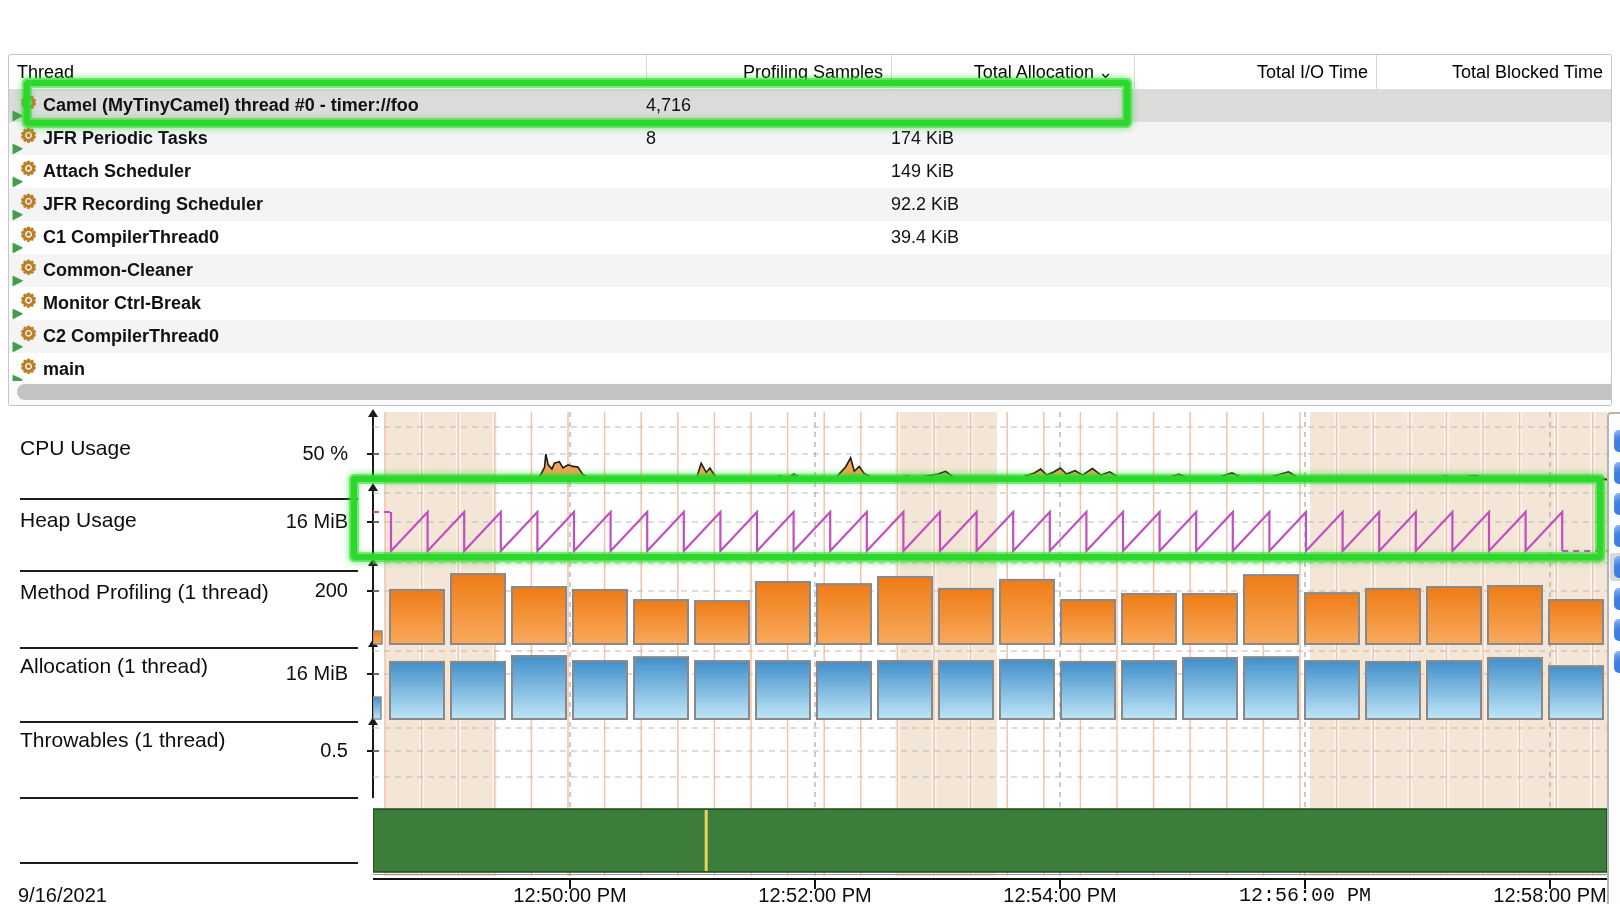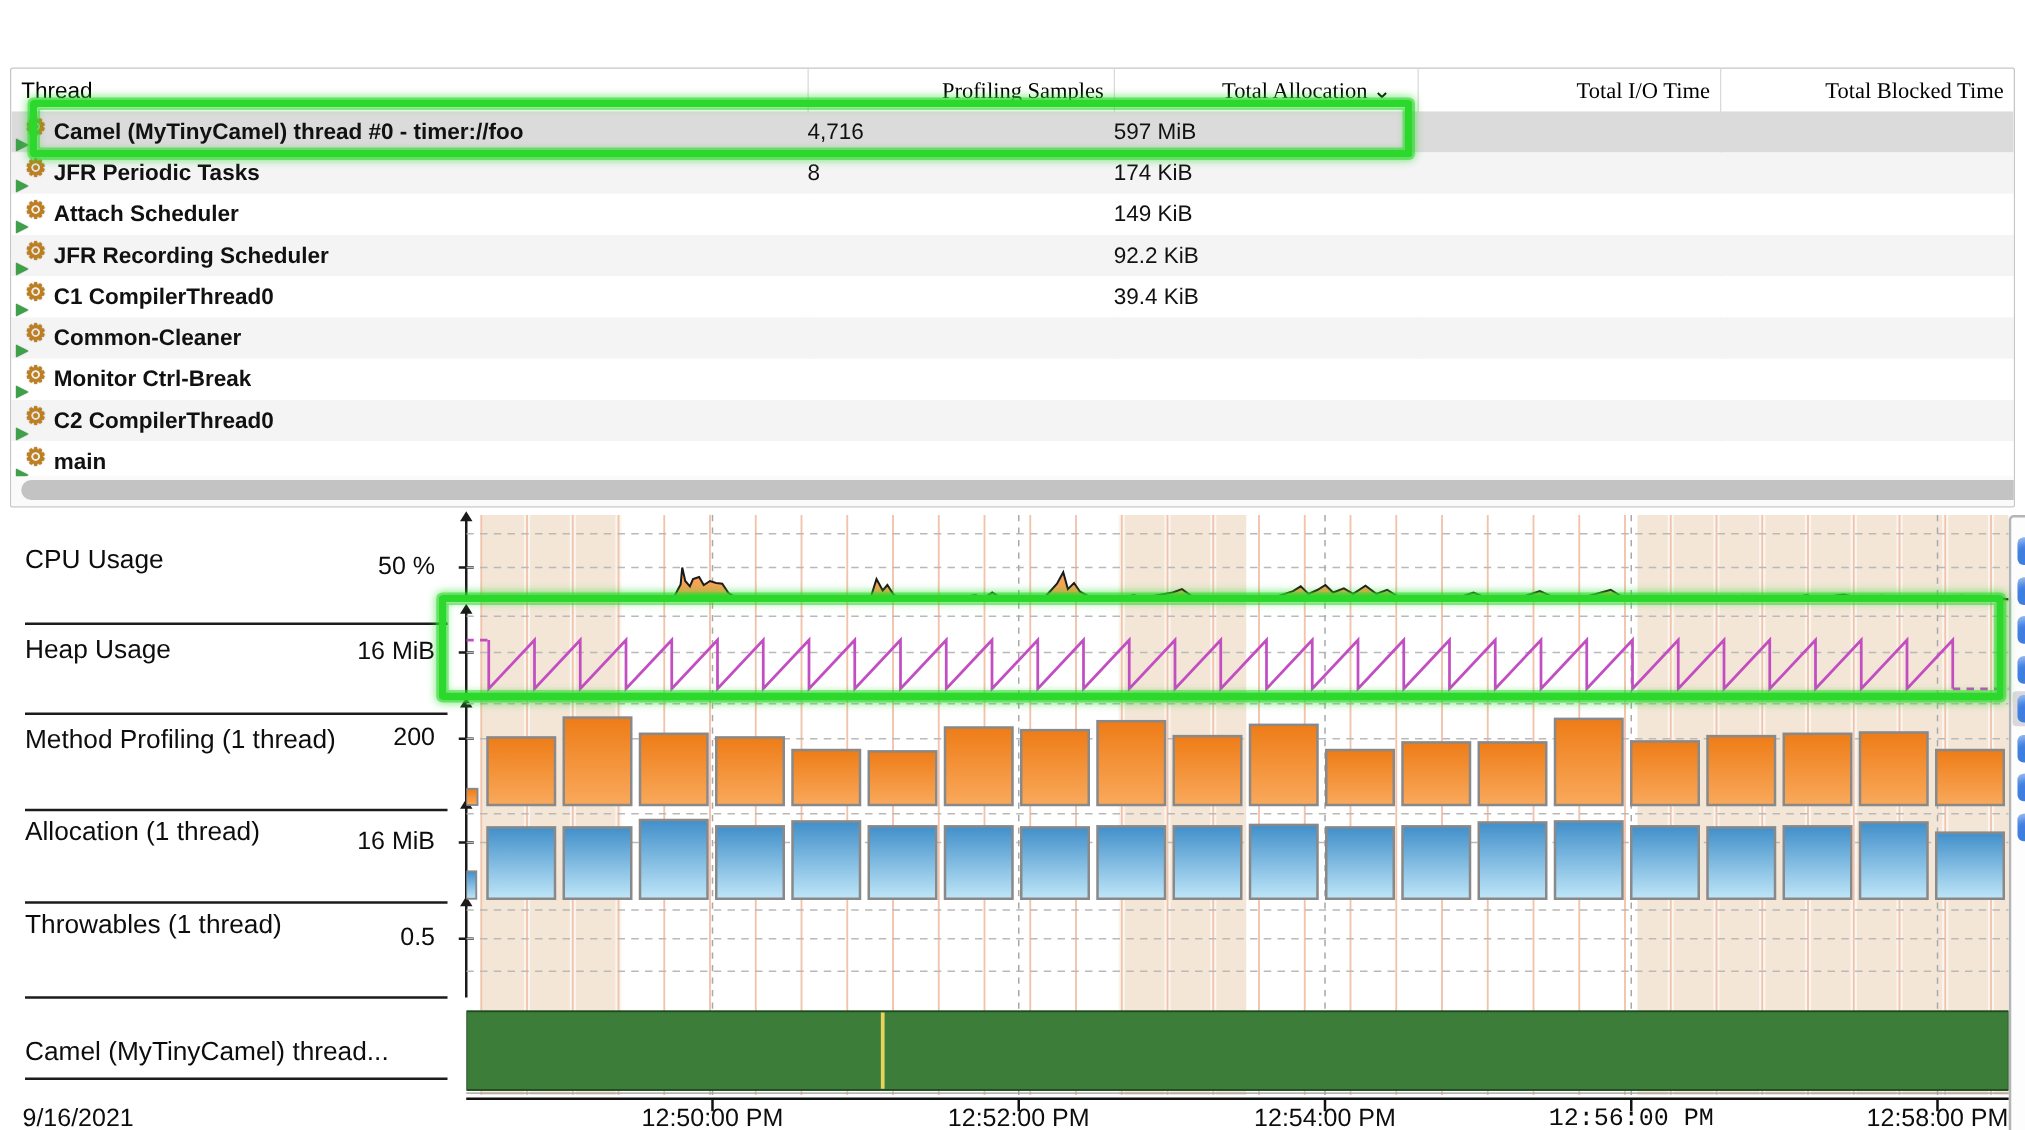--- a/index.html
+++ b/index.html
@@ -3,21 +3,21 @@
 <meta charset="utf-8">
 <style>
   html,body{margin:0;padding:0;background:#fff;}
   #app{position:relative;width:1620px;height:904px;overflow:hidden;
        font-family:"Liberation Sans",sans-serif;color:#111;background:#fff;margin-top:44px;}
   
   #thread-panel{position:absolute;left:8px;top:10px;width:1602px;height:350px;
     border:1px solid #c6c6c6;border-radius:2px;background:#fff;overflow:hidden;}
   .hcell{position:absolute;top:0;height:34px;line-height:34px;font-size:18px;color:#000;
     white-space:nowrap;overflow:hidden;}
-  .hcell.num{text-align:right;font-family:Liberation Serif, serif;}
+  .hcell.num{text-align:right;}
   .col-div{position:absolute;top:0;height:326px;width:1px;background:#d9d9d9;}
   #tbody{position:absolute;left:0;top:34px;width:100%;height:297px;overflow:hidden;}
   .trow{position:absolute;left:0;width:100%;height:33px;}
   .trow .cell{position:absolute;top:0;height:33px;line-height:33px;font-size:18px;
     white-space:nowrap;overflow:hidden;}
   .cell.name{font-weight:bold;padding-left:6px;}
   .cell.num{text-align:left;}
   .ticon{position:relative;display:inline-block;width:24px;height:22px;vertical-align:-4px;margin-right:4px;}
   .gear{position:absolute;left:5px;top:-7px;font-size:19px;color:#c07f1d;text-shadow:0 0 1px #7a4d08;}
   .tri{position:absolute;left:-2px;top:6px;font-size:12px;color:#3fa04a;text-shadow:0 0 1px #1c6325;}
@@ -70,21 +70,20 @@
 
     <div class="col-div" style="left:637px;"></div>
     <div class="col-div" style="left:882px;"></div>
     <div class="col-div" style="left:1125px;"></div>
     <div class="col-div" style="left:1367px;"></div>
 
     <div id="tbody">
         <div class="trow" style="top: 0px; background: rgb(219, 219, 219);">
           <div class="cell name" style="left: 0px; width: 631px;"><span class="ticon"><span class="gear">⚙</span><span class="tri">▶</span></span><span>Camel (MyTinyCamel) thread #0 - timer://foo</span></div>
           <div class="cell num" style="left: 637px; width: 205px; padding-right: 32px;">4,716</div>
-          <div class="cell num" style="left: 882px; width: 237px; padding-right: 8px;">597 MiB</div>
           <div class="cell num" style="left: 1125px; width: 234px; padding-right: 8px;"></div>
           <div class="cell num" style="left: 1367px; width: 227px; padding-right: 8px;"></div>
         </div>
         <div class="trow" style="top: 33px; background: rgb(244, 244, 245);">
           <div class="cell name" style="left: 0px; width: 631px;"><span class="ticon"><span class="gear">⚙</span><span class="tri">▶</span></span><span>JFR Periodic Tasks</span></div>
           <div class="cell num" style="left: 637px; width: 205px; padding-right: 32px;">8</div>
           <div class="cell num" style="left: 882px; width: 237px; padding-right: 8px;">174 KiB</div>
           <div class="cell num" style="left: 1125px; width: 234px; padding-right: 8px;"></div>
           <div class="cell num" style="left: 1367px; width: 227px; padding-right: 8px;"></div>
         </div>
@@ -159,21 +158,20 @@
   <div class="lane-sep" style="top:603px;"></div>
 
   <div class="lane-label" style="top:610px;">Allocation (1 thread)</div>
   <div class="lane-value" style="top:618px;">16 MiB</div>
   <div class="lane-sep" style="top:677px;"></div>
 
   <div class="lane-label" style="top:684px;">Throwables (1 thread)</div>
   <div class="lane-value" style="top:695px;">0.5</div>
   <div class="lane-sep" style="top:753px;"></div>
 
-  <div class="lane-label" style="top:786px;">Camel (MyTinyCamel) thread...</div>
   <div class="lane-sep" style="top:818px;"></div>
 
   <div class="vaxis" style="top:372px;height:65px;">
     <div class="arrow"></div>
       <div class="tick" style="top:37px;"></div>
     </div>
   <div class="vaxis" style="top:446px;height:66px;">
     <div class="arrow"></div>
       <div class="tick" style="top:31px;"></div>
     </div>

